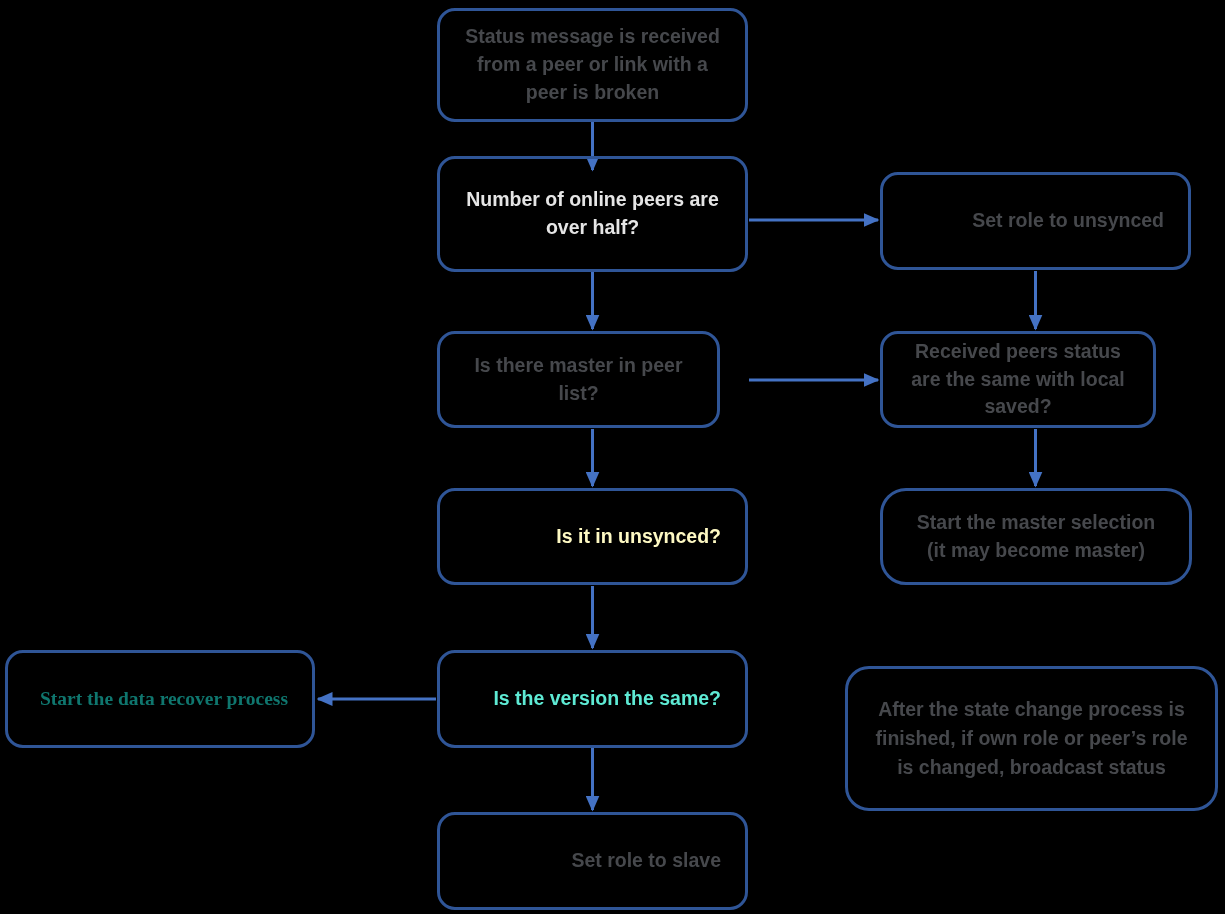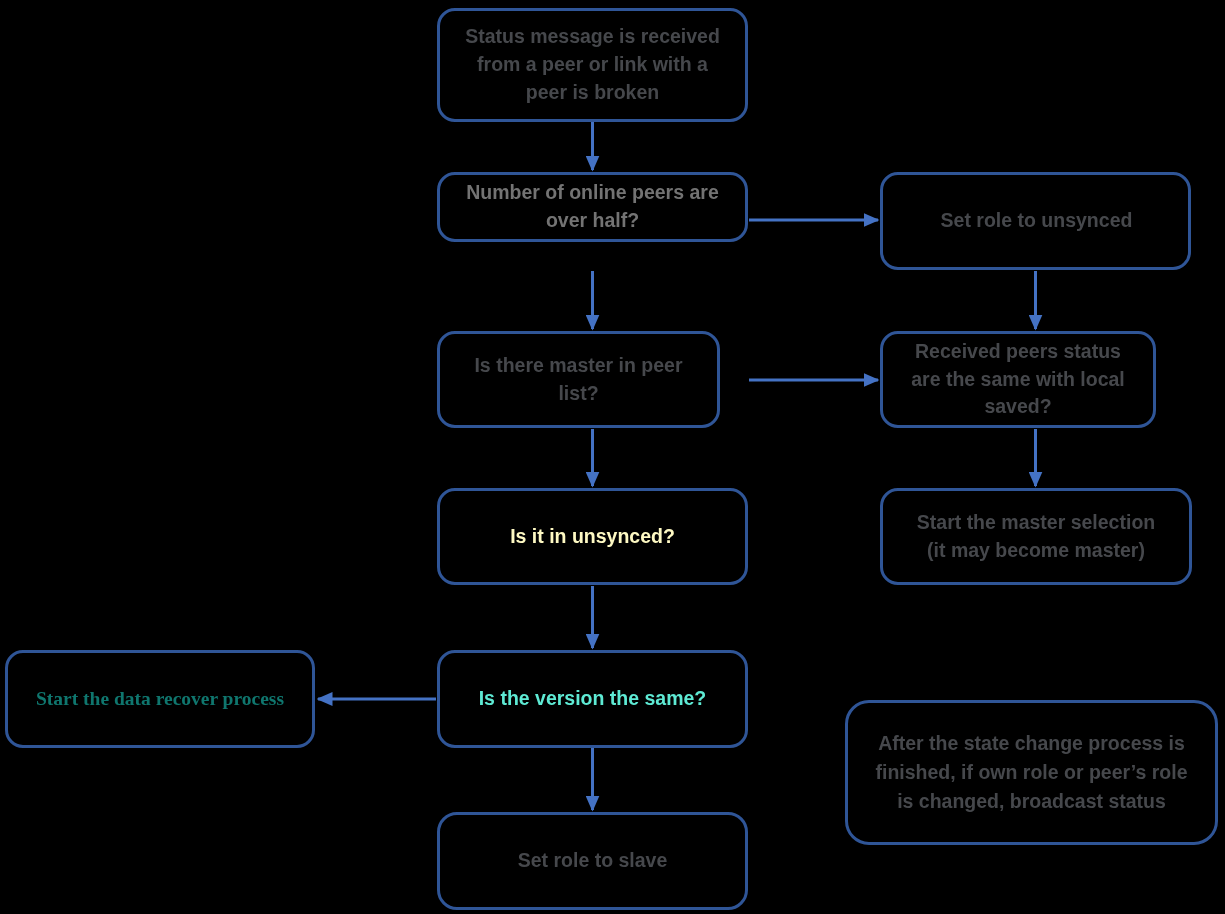--- a/index.html
+++ b/index.html
@@ -24,21 +24,21 @@
     pointer-events: none;
   }
   .node {
     position: absolute;
     box-sizing: border-box;
     border: 3px solid #f0abfc;
     border-radius: 18px;
     background: transparent;
     display: flex;
     align-items: center;
-    justify-content: center;
+    justify-content: flex-end;
     text-align: center;
     font-weight: bold;
     font-size: 19.5px;
     line-height: 1.42;
     color: #46484C;
     padding: 8px 24px;
   }
   .node.note {
     border-radius: 24px;
     padding: 12px 18px;
@@ -65,44 +65,44 @@
         <line x1="1035.5" y1="429" x2="1035.5" y2="486" stroke="#4472C4" stroke-width="3" marker-end="url(#arrowhead)"></line>
         <line x1="592.5" y1="586" x2="592.5" y2="648" stroke="#4472C4" stroke-width="3" marker-end="url(#arrowhead)"></line>
         <line x1="436" y1="699" x2="318" y2="699" stroke="#4472C4" stroke-width="3" marker-end="url(#arrowhead)"></line>
         <line x1="592.5" y1="748" x2="592.5" y2="810" stroke="#4472C4" stroke-width="3" marker-end="url(#arrowhead)"></line>
       </g>
   </svg>
   <div id="node-group">
       <div class="node" style="left: 437px; top: 8px; width: 311px; height: 114px; border-color: rgb(47, 85, 151); color: rgb(70, 72, 76);">
         <span>Status message is received from a peer or link with a peer is broken</span>
       </div>
-      <div class="node" style="left: 437px; top: 172px; width: 311px; height: 70px; border-color: rgb(47, 85, 151); color: #737373;">
+      <div class="node" style="left: 437px; top: 156px; width: 311px; height: 116px; border-color: rgb(47, 85, 151); color: #e5e5e5;">
         <span>Number of online peers are over half?</span>
       </div>
       <div class="node" style="left: 880px; top: 172px; width: 311px; height: 98px; border-color: rgb(47, 85, 151); color: rgb(70, 72, 76); padding-left: 26px;">
         <span>Set role to unsynced</span>
       </div>
       <div class="node" style="left: 437px; top: 331px; width: 283px; height: 97px; border-color: rgb(47, 85, 151); color: rgb(70, 72, 76);">
         <span>Is there master in peer list?</span>
       </div>
       <div class="node" style="left: 880px; top: 331px; width: 276px; height: 97px; border-color: rgb(47, 85, 151); color: rgb(70, 72, 76);">
         <span>Received peers status are the same with local saved?</span>
       </div>
       <div class="node" style="left: 437px; top: 488px; width: 311px; height: 97px; border-color: rgb(47, 85, 151); color: #fef9c3;">
         <span>Is it in unsynced?</span>
       </div>
-      <div class="node" style="left: 880px; top: 488px; width: 312px; height: 97px; border-color: rgb(47, 85, 151); color: rgb(70, 72, 76);">
+      <div class="node" style="left: 880px; top: 488px; width: 312px; height: 97px; border-color: rgb(47, 85, 151); color: rgb(70, 72, 76); border-radius: 26px;">
         <span>Start the master selection (it may become master)</span>
       </div>
       <div class="node" style="left: 5px; top: 650px; width: 310px; height: 98px; border-color: rgb(47, 85, 151); color: #0f766e; font-family: Liberation Serif, serif;">
         <span>Start the data recover process</span>
       </div>
       <div class="node" style="left: 437px; top: 650px; width: 311px; height: 98px; border-color: rgb(47, 85, 151); color: #5eead4;">
         <span>Is the version the same?</span>
       </div>
-      <div class="node" style="left: 437px; top: 812px; width: 311px; height: 98px; border-color: rgb(47, 85, 151); color: rgb(70, 72, 76); border-radius: 20px;">
+      <div class="node" style="left: 437px; top: 812px; width: 311px; height: 98px; border-color: rgb(47, 85, 151); color: rgb(70, 72, 76);">
         <span>Set role to slave</span>
       </div>
-      <div class="node note" style="left: 845px; top: 700px; width: 373px; height: 145px; border-color: rgb(47, 85, 151); color: rgb(70, 72, 76);">
+      <div class="node note" style="left: 845px; top: 666px; width: 373px; height: 145px; border-color: rgb(47, 85, 151); color: rgb(70, 72, 76);">
         <span>After the state change process is finished, if own role or peer’s role is changed, broadcast status</span>
       </div>
     </div>
 </div>
 
 </body></html>

